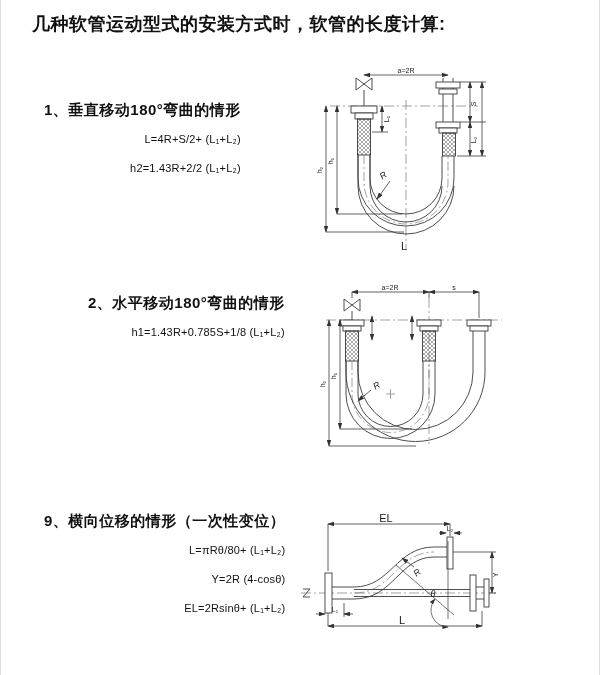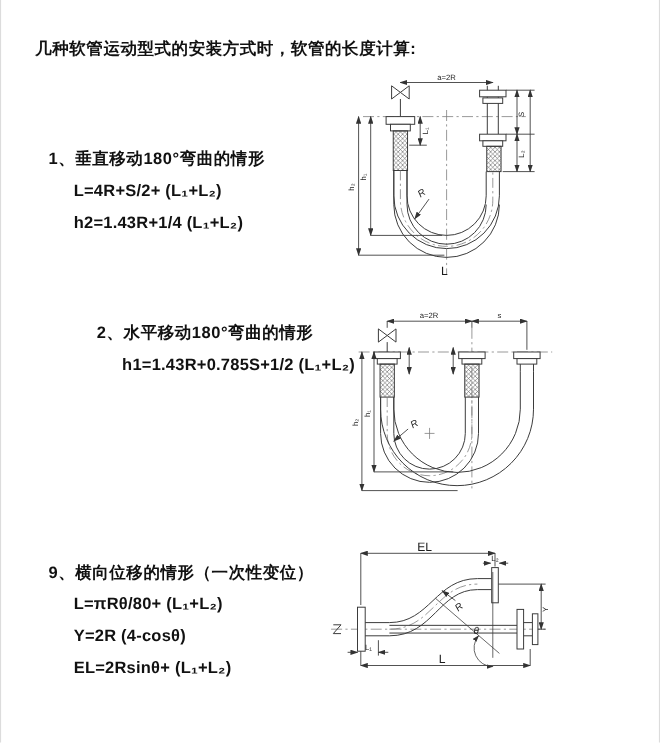--- a/index.html
+++ b/index.html
@@ -5,64 +5,65 @@
   html,body{margin:0;padding:0;}
   body{
     width:600px;height:675px;position:relative;background:#ffffff;
     font-family:"Liberation Sans","DejaVu Sans",sans-serif;
     color:#111;overflow:hidden;
   }
   .page-edge{position:absolute;top:0;bottom:0;width:1px;background:#dcdcdc;}
   .edge-left{left:0;}
   .edge-right{right:0;}
   .doc-title{
-    position:absolute;left:32px;top:35px;
-    font-size:15px;font-weight:700;letter-spacing:.5px;white-space:nowrap;
+    position:absolute;left:32px;top:12px;
+    font-size:18px;font-weight:700;letter-spacing:.5px;white-space:nowrap;
   }
   .section{position:absolute;left:44px;}
-  .sec1{top:100px;margin-top:35px;}
+  .sec1{top:100px;}
   .sec2{top:293px;margin-left:44px;}
   .sec3{top:511px;}
   .sec-heading{
     font-size:15px;font-weight:700;letter-spacing:.5px;
     margin:0 0 9px 0;line-height:20px;white-space:nowrap;
   }
   .formula{
-    font-size:15px;font-weight:700;line-height:20px;margin:0 0 9px 0;
+    font-size:11px;font-weight:400;line-height:20px;margin:0 0 9px 0;
     padding-left:23px;letter-spacing:.2px;white-space:nowrap;
     font-family:"Liberation Sans","DejaVu Sans",sans-serif;
+    text-align:right;
   }
   .diagram{position:absolute;}
   .dg1{left:306px;top:62px;width:284px;height:196px;}
   .dg2{left:312px;top:282px;width:282px;height:178px;}
-  .dg3{left:296px;top:492px;width:304px;height:140px;text-align:right;}
+  .dg3{left:296px;top:513px;width:304px;height:140px;text-align:right;}
   svg{display:block;}
   svg text{fill:#1c1c1c;font-family:"Liberation Sans","DejaVu Sans",sans-serif;}
   .dimtxt{font-size:7px;}
   .dimtxt-sub{font-size:7px;}
   .biglbl{font-size:11px;}
   .rlbl{font-size:9px;font-style:italic;}
 </style>
 </head>
 <body>
 
 <div class="page-edge edge-left"></div>
 <div class="page-edge edge-right"></div>
 
 <div class="doc-title">几种软管运动型式的安装方式时，软管的长度计算:</div>
 
 <div class="section sec1">
   <div class="sec-heading">1、垂直移动180°弯曲的情形</div>
   <div class="formula">L=4R+S/2+ (L₁+L₂)</div>
-  <div class="formula">h2=1.43R+1/4 (L₁+L₂)</div>
+  <div class="formula">h2=1.43R+2/2 (L₁+L₂)</div>
 </div>
 
 <div class="section sec2">
   <div class="sec-heading">2、水平移动180°弯曲的情形</div>
-  <div class="formula">h1=1.43R+0.785S+1/2 (L₁+L₂)</div>
+  <div class="formula">h1=1.43R+0.785S+1/8 (L₁+L₂)</div>
 </div>
 
 <div class="section sec3">
   <div class="sec-heading">9、横向位移的情形（一次性变位）</div>
   <div class="formula">L=πRθ/80+ (L₁+L₂)</div>
   <div class="formula">Y=2R (4-cosθ)</div>
   <div class="formula">EL=2Rsinθ+ (L₁+L₂)</div>
 </div>
 
 <div class="diagram dg1">

